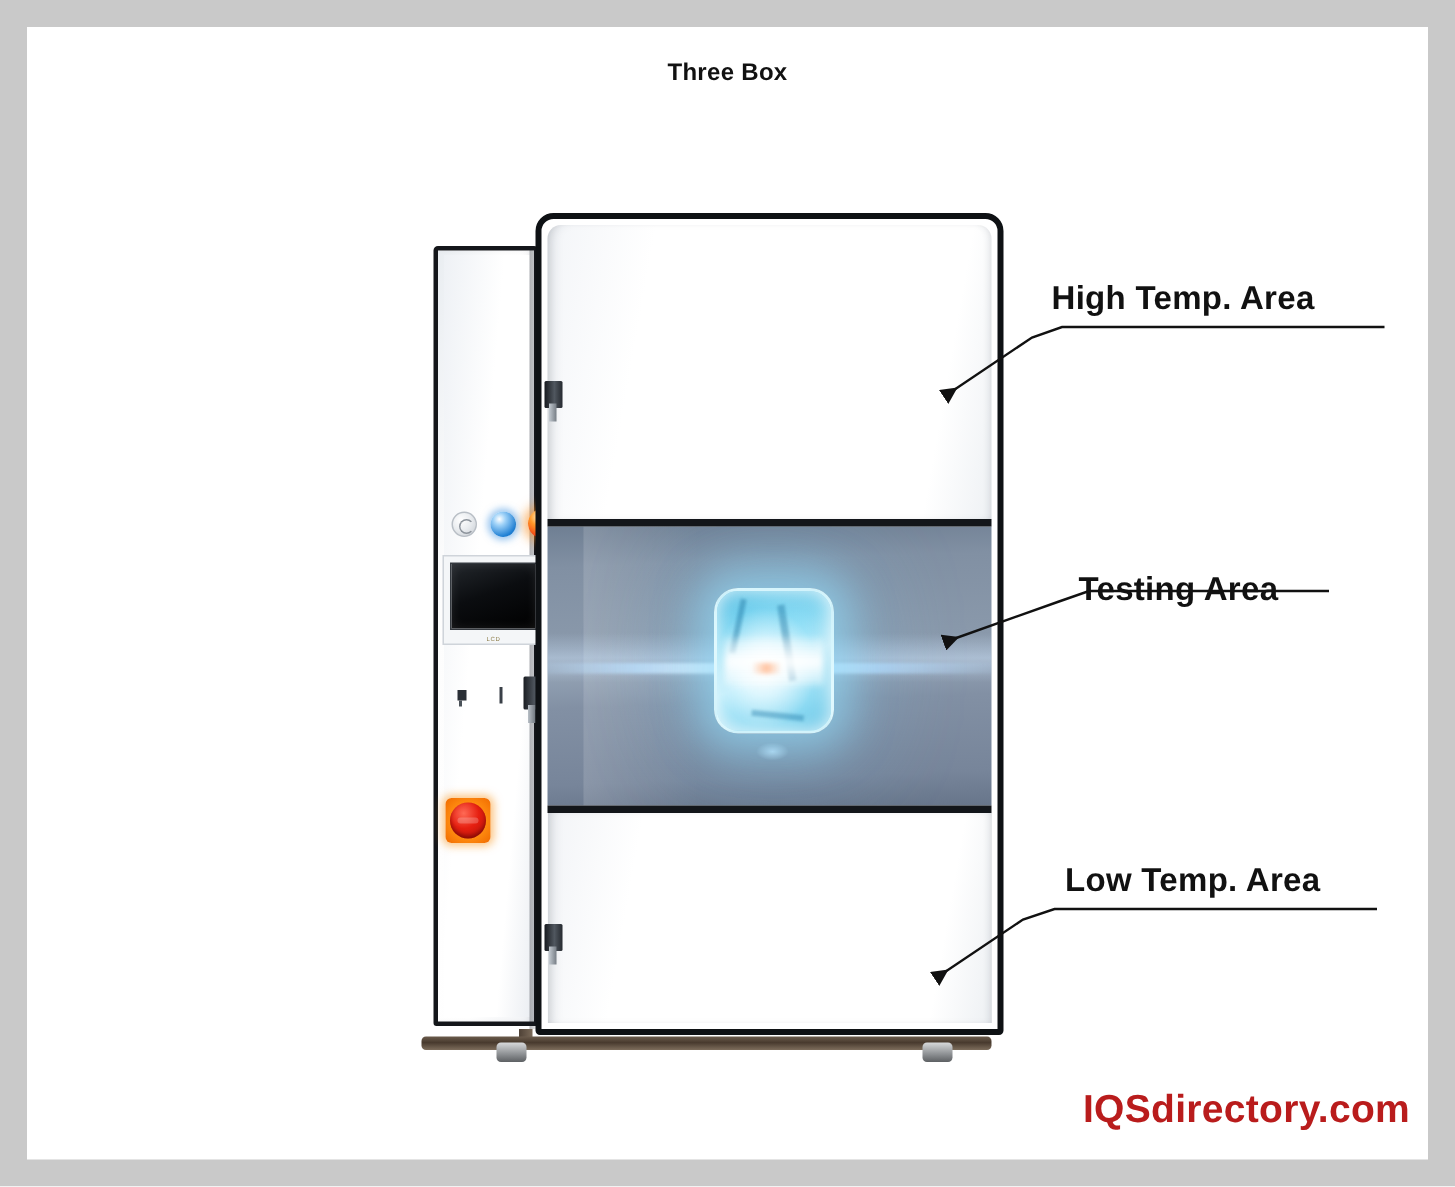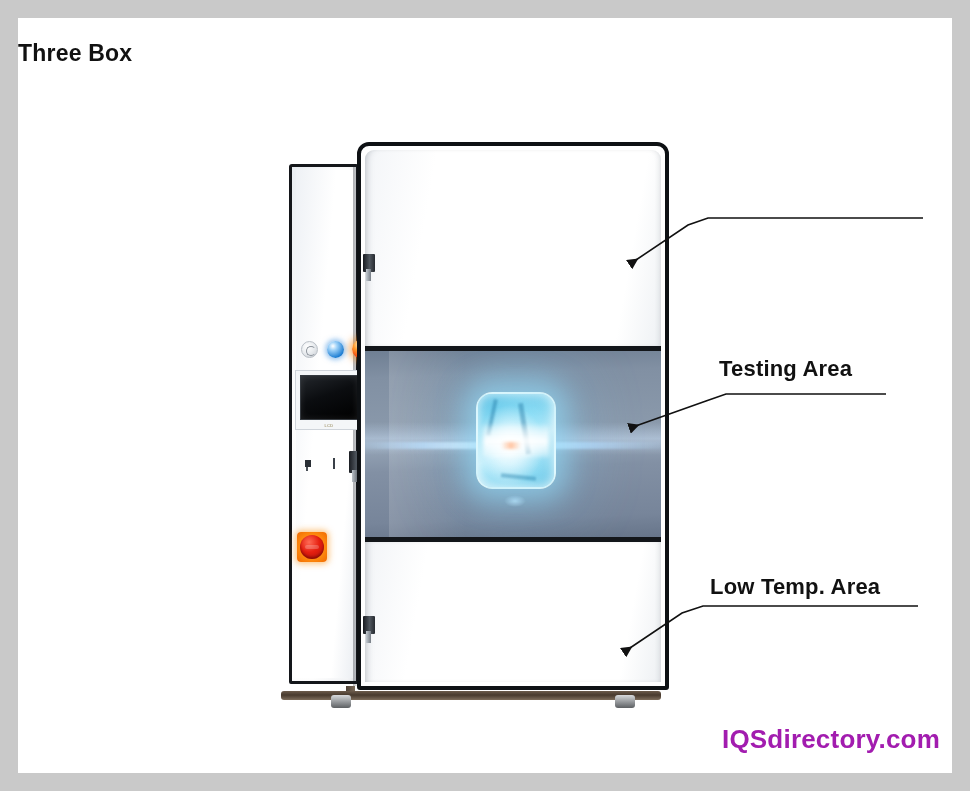--- a/index.html
+++ b/index.html
@@ -19,34 +19,34 @@
     position:relative;
     width:100%;height:100%;
     background:#ffffff;
     overflow:hidden;
   }
 
   
   .title{
     position:absolute;
     left:0; right:0; top:22px;
-    text-align:left;
-    font-size:23px;
+    text-align:center;
+    font-size:16px;
     font-weight:bold;
     letter-spacing:.2px;
     color:#111111;
   }
 
   
   .watermark{
     position:absolute;
     right:12px; bottom:18px;
     font-size:26px;
     font-weight:bold;
-    color:#a21caf;
+    color:#b91c1c;
     letter-spacing:.2px;
   }
 
   
   .machine{
     position:absolute;
     left:259px; top:118px;
     width:392px; height:572px;
   }
 
@@ -297,21 +297,21 @@
     font-size:22px;
     font-weight:bold;
     color:#111111;
     letter-spacing:.2px;
   }
   .leader{position:absolute;left:0;top:0;overflow:visible;}
 
   .co-high{left:0;top:160px;width:970px;height:130px;}
   .co-high .callout-text{left:683px;top:8px;}
   .co-test{left:0;top:338px;width:970px;height:110px;}
-  .co-test .callout-text{left:701px;top:0;}
+  .co-test .callout-text{left:701px;top:24px;}
   .co-low{left:0;top:548px;width:970px;height:120px;}
   .co-low .callout-text{left:676px;top:8px;margin-left:16px;}
 </style>
 </head>
 <body>
 
 <div class="figure">
   <div class="canvas">
 
     <div class="title">Three Box</div>
@@ -378,20 +378,21 @@
 
     <div class="callout co-high">
       <svg class="leader" width="970" height="130" viewBox="0 0 970 130">
         <defs>
           <marker id="ah" viewBox="0 0 10 10" refX="9" refY="5" markerWidth="7" markerHeight="7" orient="auto-start-reverse">
             <path d="M 0 5 L 10 0 L 10 10 z" fill="#111111"></path>
           </marker>
         </defs>
         <polyline points="905,40 690,40 670,47 612,86" fill="none" stroke="#111111" stroke-width="1.6" marker-end="url(#ah)"></polyline>
       </svg>
+      <div class="callout-text">High Temp. Area</div>
     </div>
 
     <div class="callout co-test">
       <svg class="leader" width="970" height="110" viewBox="0 0 970 110">
         <polyline points="868,38 708,38 688,45 612,72" fill="none" stroke="#111111" stroke-width="1.6" marker-end="url(#ah)"></polyline>
       </svg>
       <div class="callout-text">Testing Area</div>
     </div>
 
     <div class="callout co-low">

